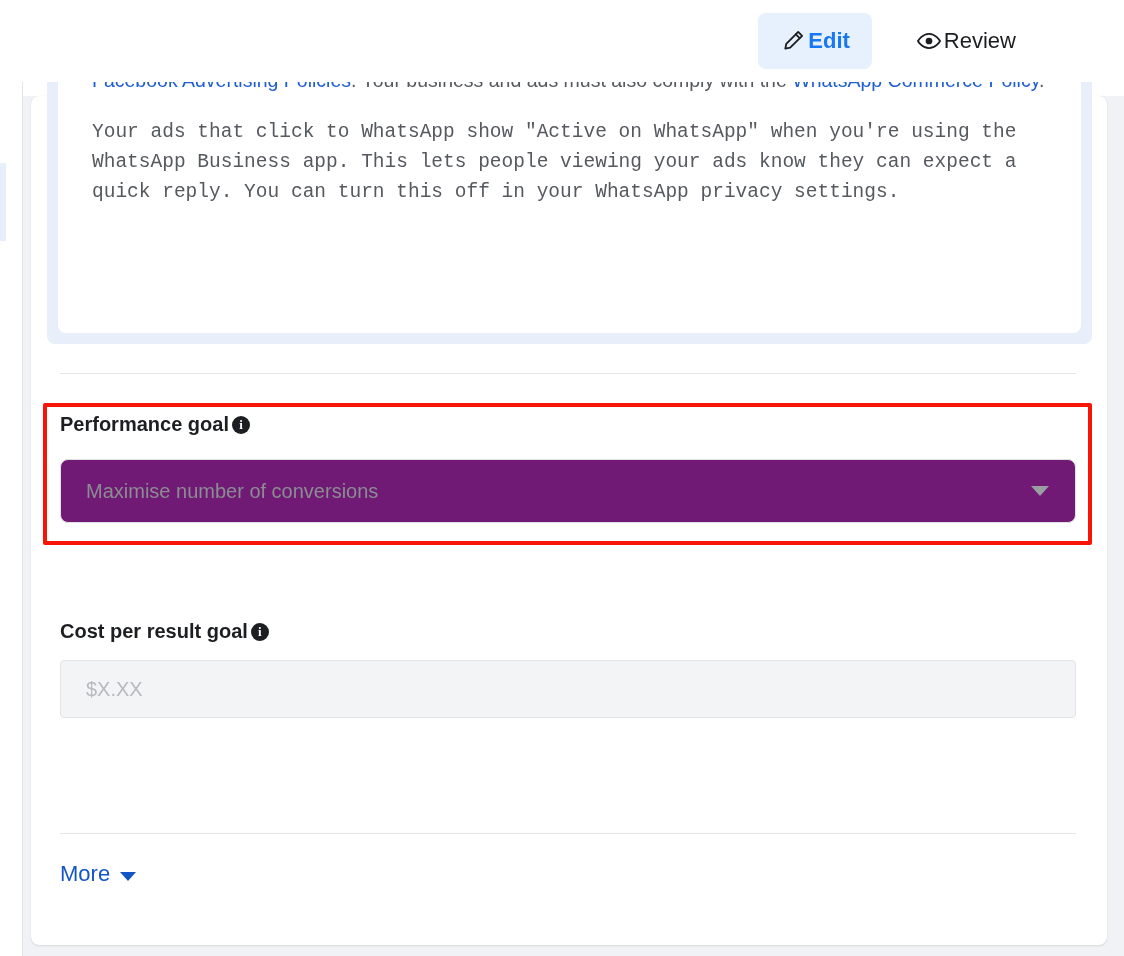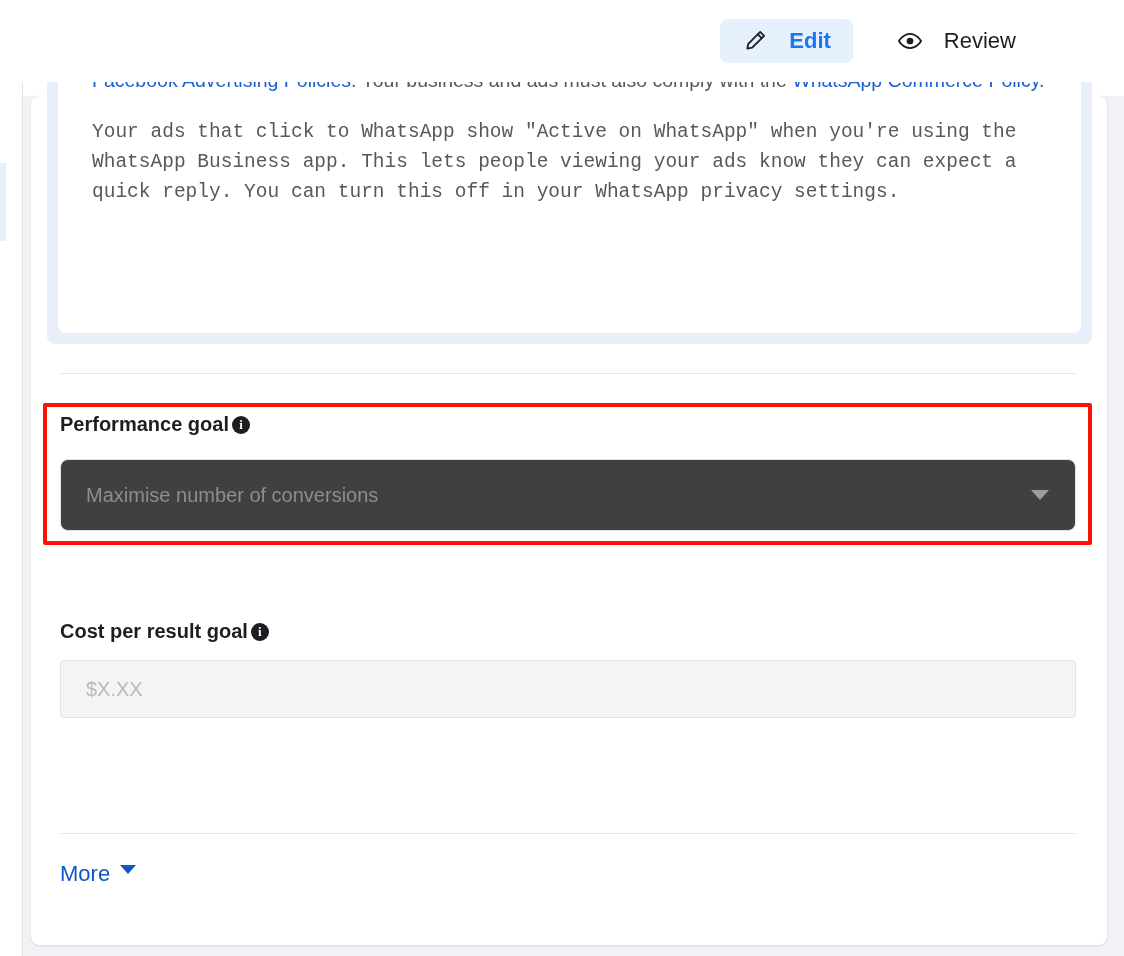--- a/index.html
+++ b/index.html
@@ -49,22 +49,22 @@
 
   
   .action-bar {
     position: absolute; left: 0; top: 0; width: 1124px; height: 82px;
     background: #ffffff;
     display: flex; align-items: center; justify-content: flex-end;
     padding-right: 86px; gap: 22px;
     z-index: 40;
   }
   .action-btn {
-    display: flex; align-items: center; gap: 21px;
-    height: 44px; padding: 0 22px;
+    display: flex; align-items: center; gap: 2px;
+    height: 56px; padding: 0 22px;
     border-radius: 8px; cursor: pointer;
     border: none; background: transparent;
     font-family: "Liberation Sans", sans-serif;
   }
   .action-btn.is-active { background: #e7f0fd; }
   .action-btn .label { font-size: 22px; }
   .action-btn.is-active .label { color: #1877f2; font-weight: 700; }
   .action-btn.is-idle .label { color: #1c1e21; font-weight: 400; }
   .ico { width: 26px; height: 26px; display: block; flex: 0 0 auto; }
 
@@ -108,22 +108,22 @@
   }
 
   
   .hl-box {
     position: absolute; left: 43px; top: 403px; width: 1049px; height: 142px;
     border: 4px solid #f71505; border-radius: 2px;
     z-index: 20; pointer-events: none;
   }
   .perf-label { position: absolute; left: 60px; top: 413px; }
   .select-ctl {
-    position: absolute; left: 60px; top: 459px; width: 1016px; height: 72px;
-    background: #404040; border: 1px solid #dfe1e5; border-radius: 8px;
+    position: absolute; left: 60px; top: 459px; width: 1016px; height: 64px;
+    background: #701a75; border: 1px solid #dfe1e5; border-radius: 8px;
     display: flex; align-items: center; cursor: pointer;
   }
   .select-val {
     font-size: 20px; color: #8a8d91; padding-left: 25px; flex: 1 1 auto;
   }
   .caret-down {
     width: 0; height: 0; margin-right: 26px;
     border-left: 9px solid transparent; border-right: 9px solid transparent;
     border-top: 10px solid #9a9da1;
   }
@@ -138,21 +138,21 @@
   }
   .cost-input::placeholder { color: #b7babd; }
   .cost-help {
     position: absolute; left: 60px; top: 733px; width: 1010px;
     font-size: 19.5px; line-height: 31px; color: #5a5d62;
   }
 
   
   .more-link {
     position: absolute; left: 60px; top: 861px;
-    display: flex; gap: 10px;
+    display: flex; align-items: center; gap: 10px;
     cursor: pointer;
   }
   .more-text { font-size: 22px; color: #1355c4; }
   .more-caret {
     width: 0; height: 0;
     border-left: 8px solid transparent; border-right: 8px solid transparent;
     border-top: 9px solid #1355c4; margin-top: 4px;
   }
 </style>
 </head>

